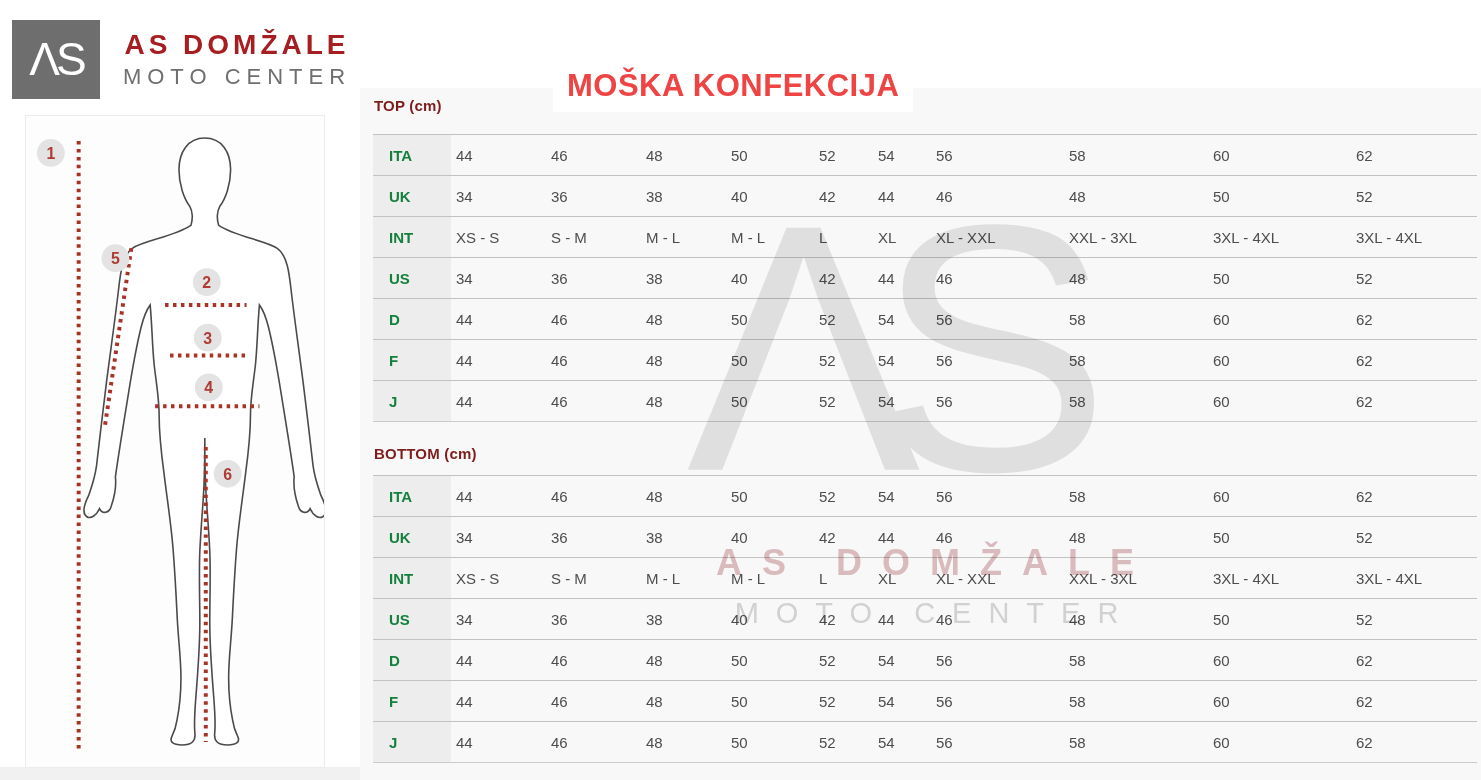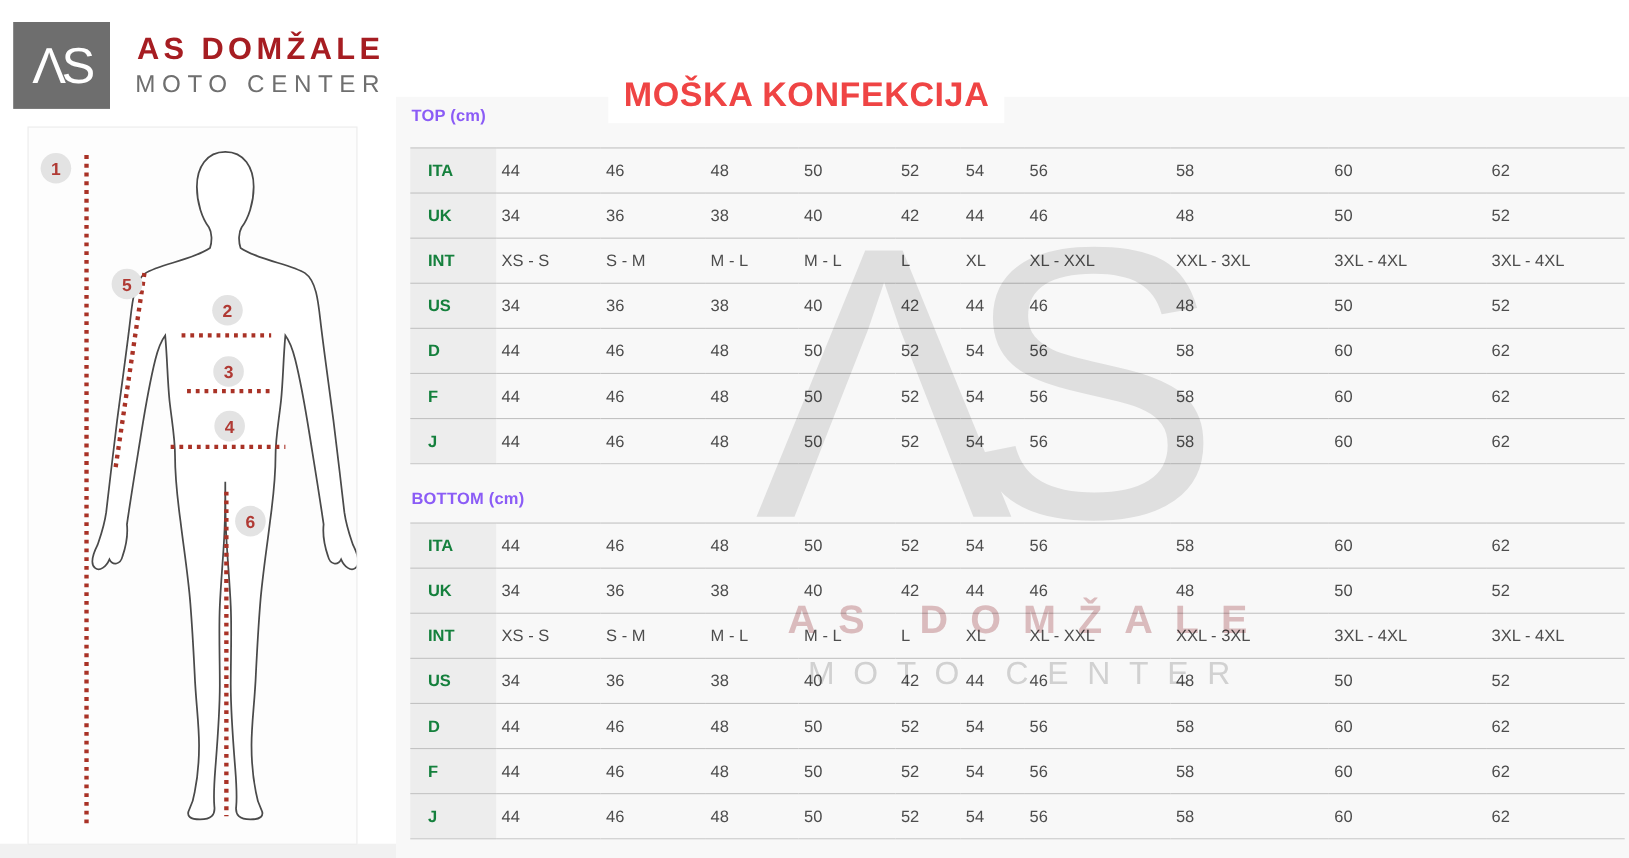--- a/index.html
+++ b/index.html
@@ -47,21 +47,21 @@
     background:#fdfdfd; border:1px solid #ececec;
   }
   .figure-panel svg { width:100%; height:100%; display:block; }
 
   
   .table-panel {
     position:absolute; left:360px; top:88px; right:0; bottom:0;
     background:#f8f8f8; padding:8px 0 0 13px;
   }
   .section-title {
-    color:#8b5cf6; font-size:15px; font-weight:bold; letter-spacing:0.2px;
+    color:#7f1d1d; font-size:15px; font-weight:bold; letter-spacing:0.2px;
     margin:0 0 0 1px;
   }
   .section-title.first { margin-top:1px; margin-bottom:20px; }
   .section-title.second { margin-top:23px; margin-bottom:13px; }
 
   table.size-table { border-collapse:collapse; table-layout:fixed; width:1104px; }
   table.size-table tr { height:41px; }
   table.size-table tr { border-top:1px solid #c2c2c2; }
   table.size-table tr:last-child { border-bottom:1px solid #cbcbcb; }
   table.size-table th {

